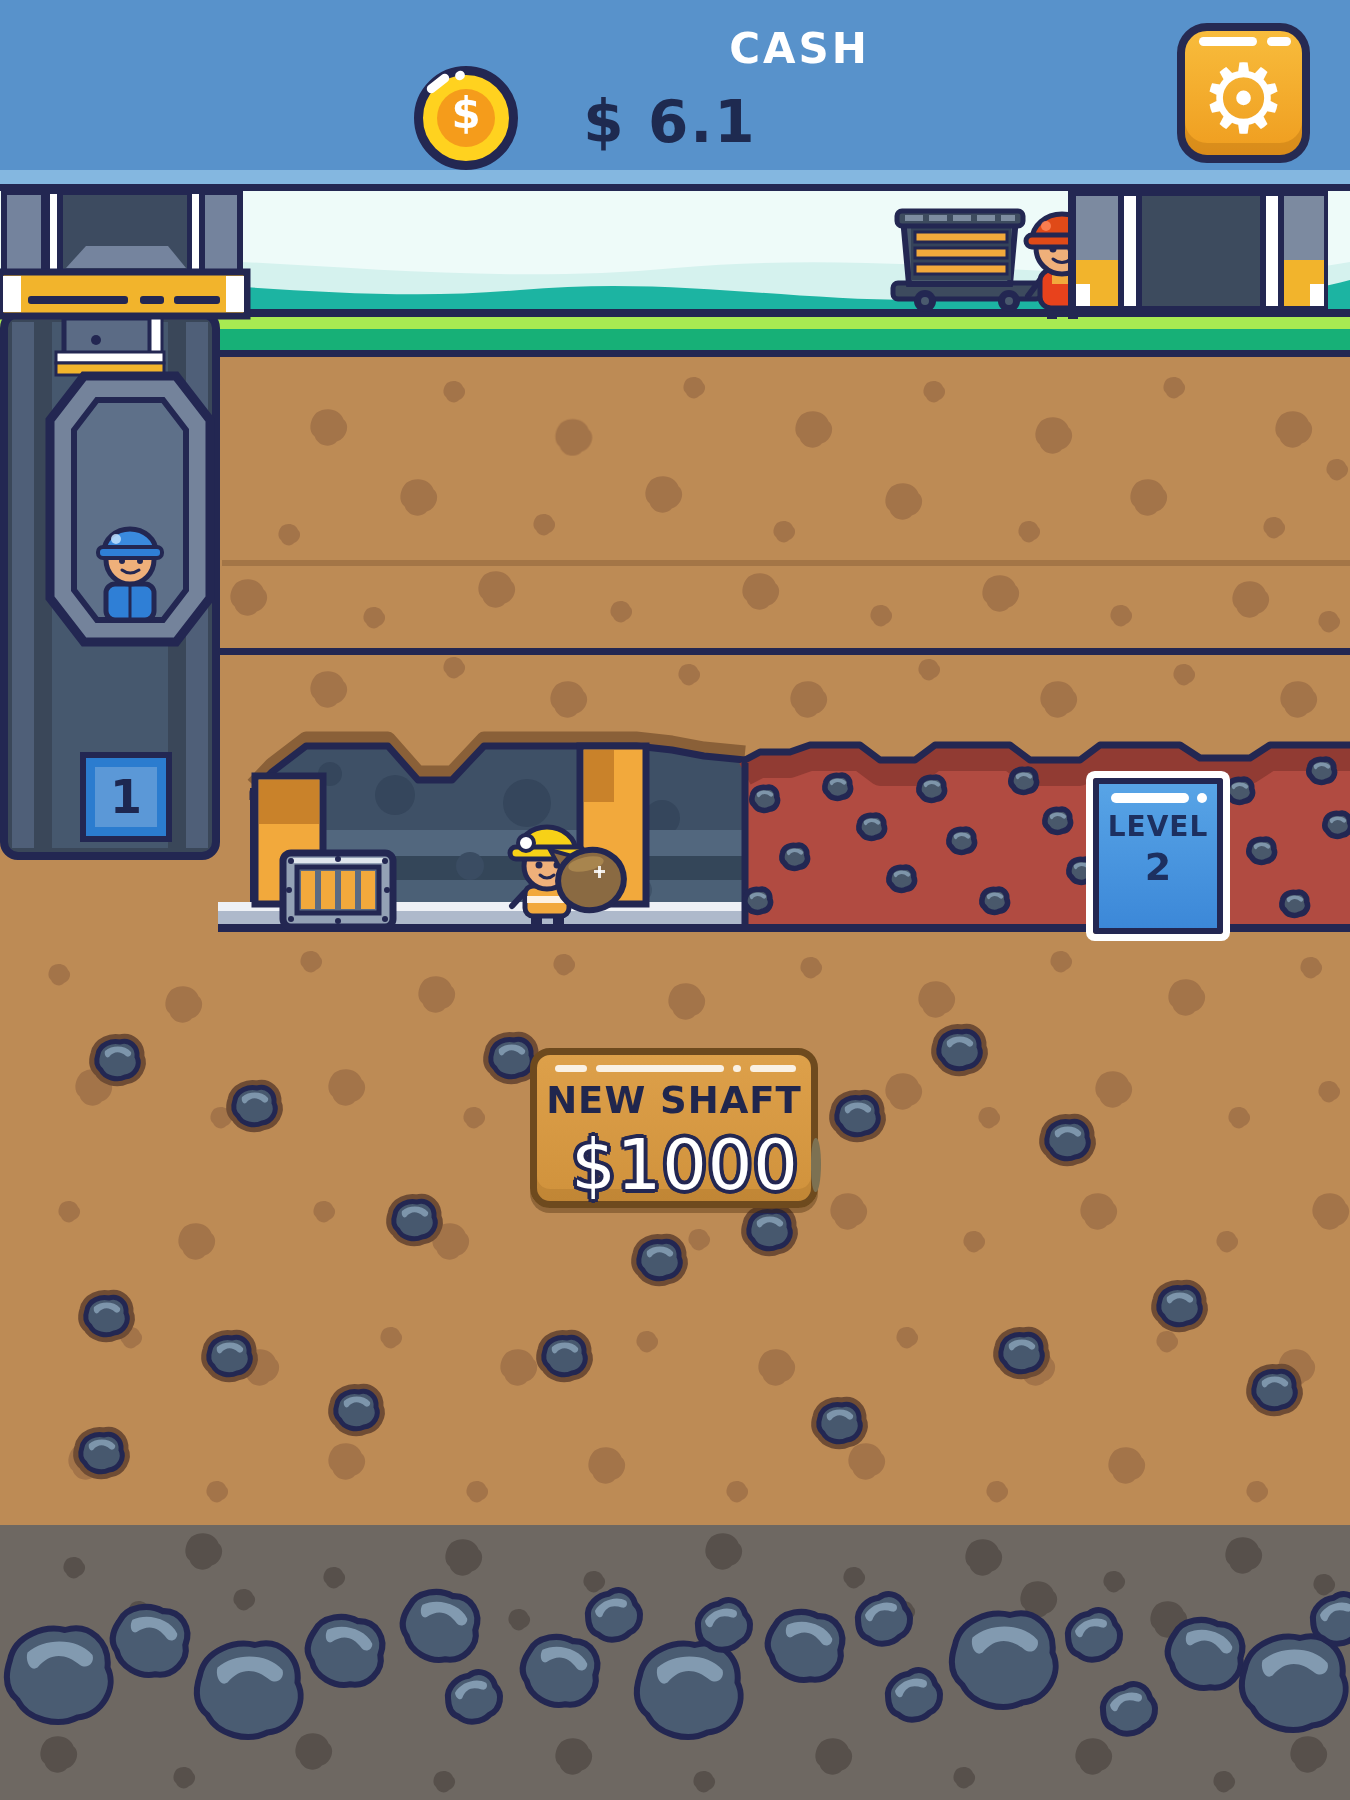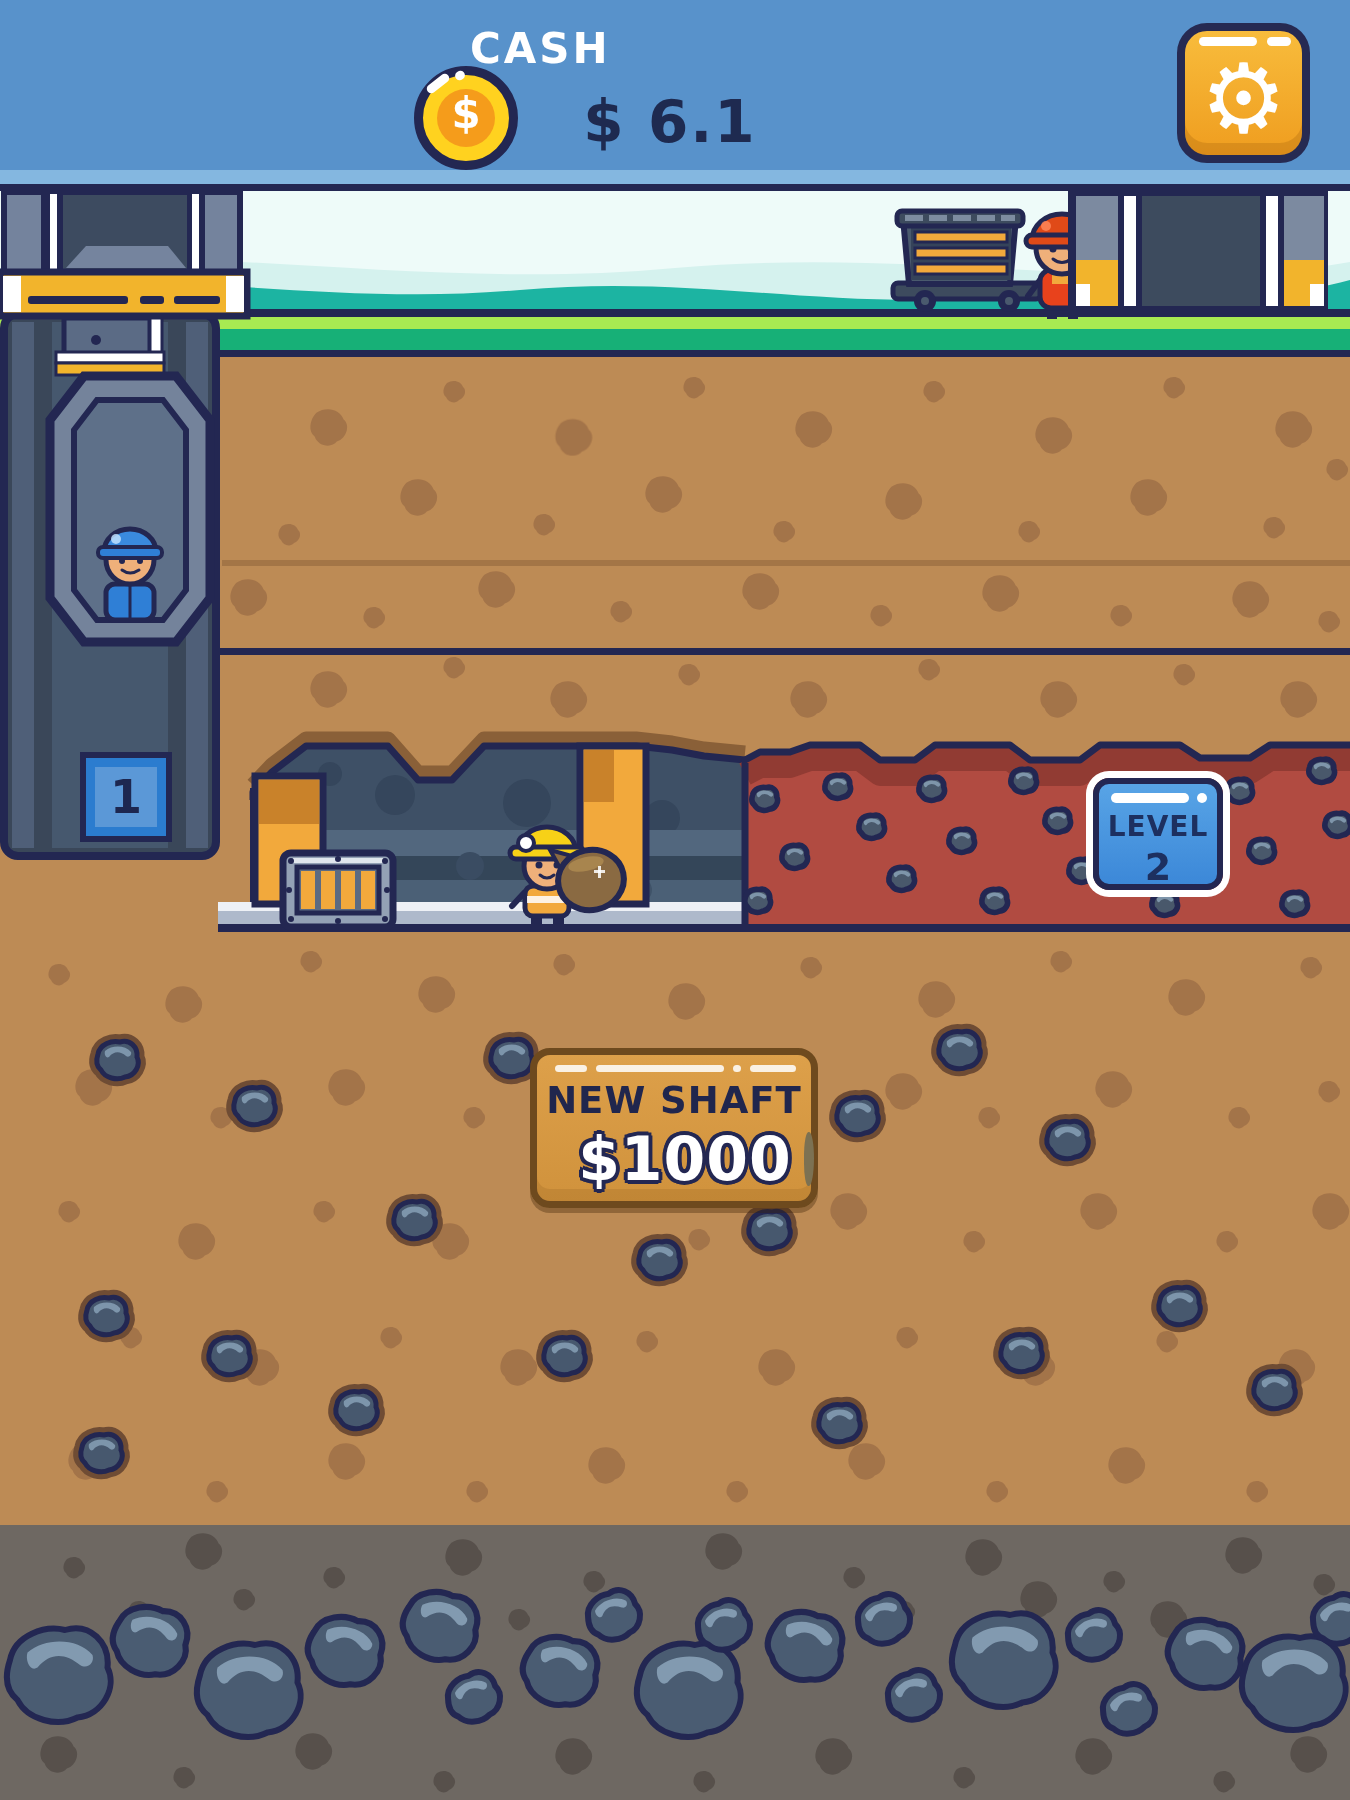--- a/index.html
+++ b/index.html
@@ -2,21 +2,21 @@
 <html><head>
 <meta charset="utf-8">
 <style>
   html,body{margin:0;padding:0;background:#222;}
   #stage{position:relative;width:1350px;height:1800px;overflow:hidden;
          font-family:"DejaVu Sans","Liberation Sans",sans-serif;}
   #scene{position:absolute;left:0;top:0;width:1350px;height:1800px;z-index:0;}
   .ov{position:absolute;z-index:2;box-sizing:border-box;}
 
   
-  #cash-title{left:470px;top:24px;width:400px;text-align:left;
+  #cash-title{left:470px;top:24px;width:400px;text-align:right;
     font-size:42px;font-weight:900;color:#fff;letter-spacing:3px;}
   #cash-value{left:470px;top:88px;width:400px;text-align:center;
     font-size:58px;font-weight:900;color:#1e2a50;letter-spacing:2px;}
   #coin{left:414px;top:66px;width:104px;height:104px;border-radius:50%;
     background:#ffd21f;border:9px solid #232752;}
   #coin .inner{position:absolute;left:14px;top:14px;width:58px;height:58px;
     border-radius:50%;background:#f59c1b;}
   #coin .sym{position:absolute;left:0;top:14px;width:86px;text-align:center;
     font-size:42px;font-weight:900;color:#fff;}
   #coin .shine{position:absolute;left:2px;top:4px;width:26px;height:9px;background:#fff;
@@ -32,21 +32,21 @@
     background:#fff;border-radius:5px;}
   #settings-btn .gear{position:absolute;left:0;top:6px;width:117px;height:124px;
     display:flex;align-items:center;justify-content:center;
     font-size:96px;color:#fff;line-height:1;}
 
   
   #shaft1-badge{left:80px;top:752px;width:92px;height:90px;background:#2b7ccf;
     border:6px solid #232752;display:flex;align-items:center;justify-content:center;}
   #shaft1-badge .in{position:absolute;left:9px;top:9px;right:9px;bottom:9px;background:#5b98d7;}
   #shaft1-badge .num{position:relative;font-size:46px;font-weight:900;color:#1d2750;}
-  #level2-badge{left:1093px;top:778px;width:130px;height:112px;border-radius:16px;
+  #level2-badge{left:1093px;top:778px;width:130px;height:156px;border-radius:3px;
     background:linear-gradient(180deg,#58a4e6,#3c88d8);border:6px solid #232752;
     box-shadow:0 0 0 7px #ffffff;text-align:center;}
   #level2-badge .hl{position:absolute;left:12px;top:9px;width:78px;height:10px;
     background:#fff;border-radius:5px;}
   #level2-badge .hl2{position:absolute;left:98px;top:9px;width:10px;height:10px;
     background:#fff;border-radius:5px;}
   #level2-badge .t1{margin-top:26px;font-size:28px;font-weight:900;color:#1d3060;letter-spacing:1px;}
   #level2-badge .t2{margin-top:2px;font-size:38px;font-weight:900;color:#1d3060;}
 
   
@@ -54,21 +54,21 @@
     background:linear-gradient(180deg,#dda04a,#d0923c);border:7px solid #6e4a1e;
     box-shadow:0 5px 0 rgba(60,35,5,.35), inset 0 -12px 0 rgba(90,50,5,.12);
     text-align:center;cursor:pointer;}
   #new-shaft-btn .dashes{position:absolute;left:18px;top:10px;height:7px;width:250px;}
   #new-shaft-btn .dashes i{display:inline-block;height:7px;background:#fff;opacity:.85;
     border-radius:4px;margin-right:9px;vertical-align:top;}
   #new-shaft-btn .d1{width:32px;} #new-shaft-btn .d2{width:128px;}
   #new-shaft-btn .d3{width:8px;}  #new-shaft-btn .d4{width:46px;}
   #new-shaft-btn .title{margin-top:24px;font-size:37px;font-weight:900;color:#20264d;letter-spacing:1px;}
   #new-shaft-btn .row{display:flex;align-items:center;justify-content:center;gap:12px;margin-top:2px;}
-  #new-shaft-btn .price{font-size:60px;font-weight:700;color:#fff;letter-spacing:1px;
+  #new-shaft-btn .price{font-size:70px;font-weight:400;color:#fff;letter-spacing:1px;
     text-shadow:-4px 0 #232752,4px 0 #232752,0 -4px #232752,0 4px #232752,
       -3px -3px #232752,3px 3px #232752,-3px 3px #232752,3px -3px #232752;padding-left:44px;}
   #new-shaft-btn .nugget{width:52px;height:44px;background:#b6a87b;border:5px solid #7c7152;
     border-radius:48% 52% 55% 45%;box-shadow:inset 5px 5px 0 rgba(255,255,255,.28);}
 </style>
 </head>
 <body>
 
 <div id="stage">
 

